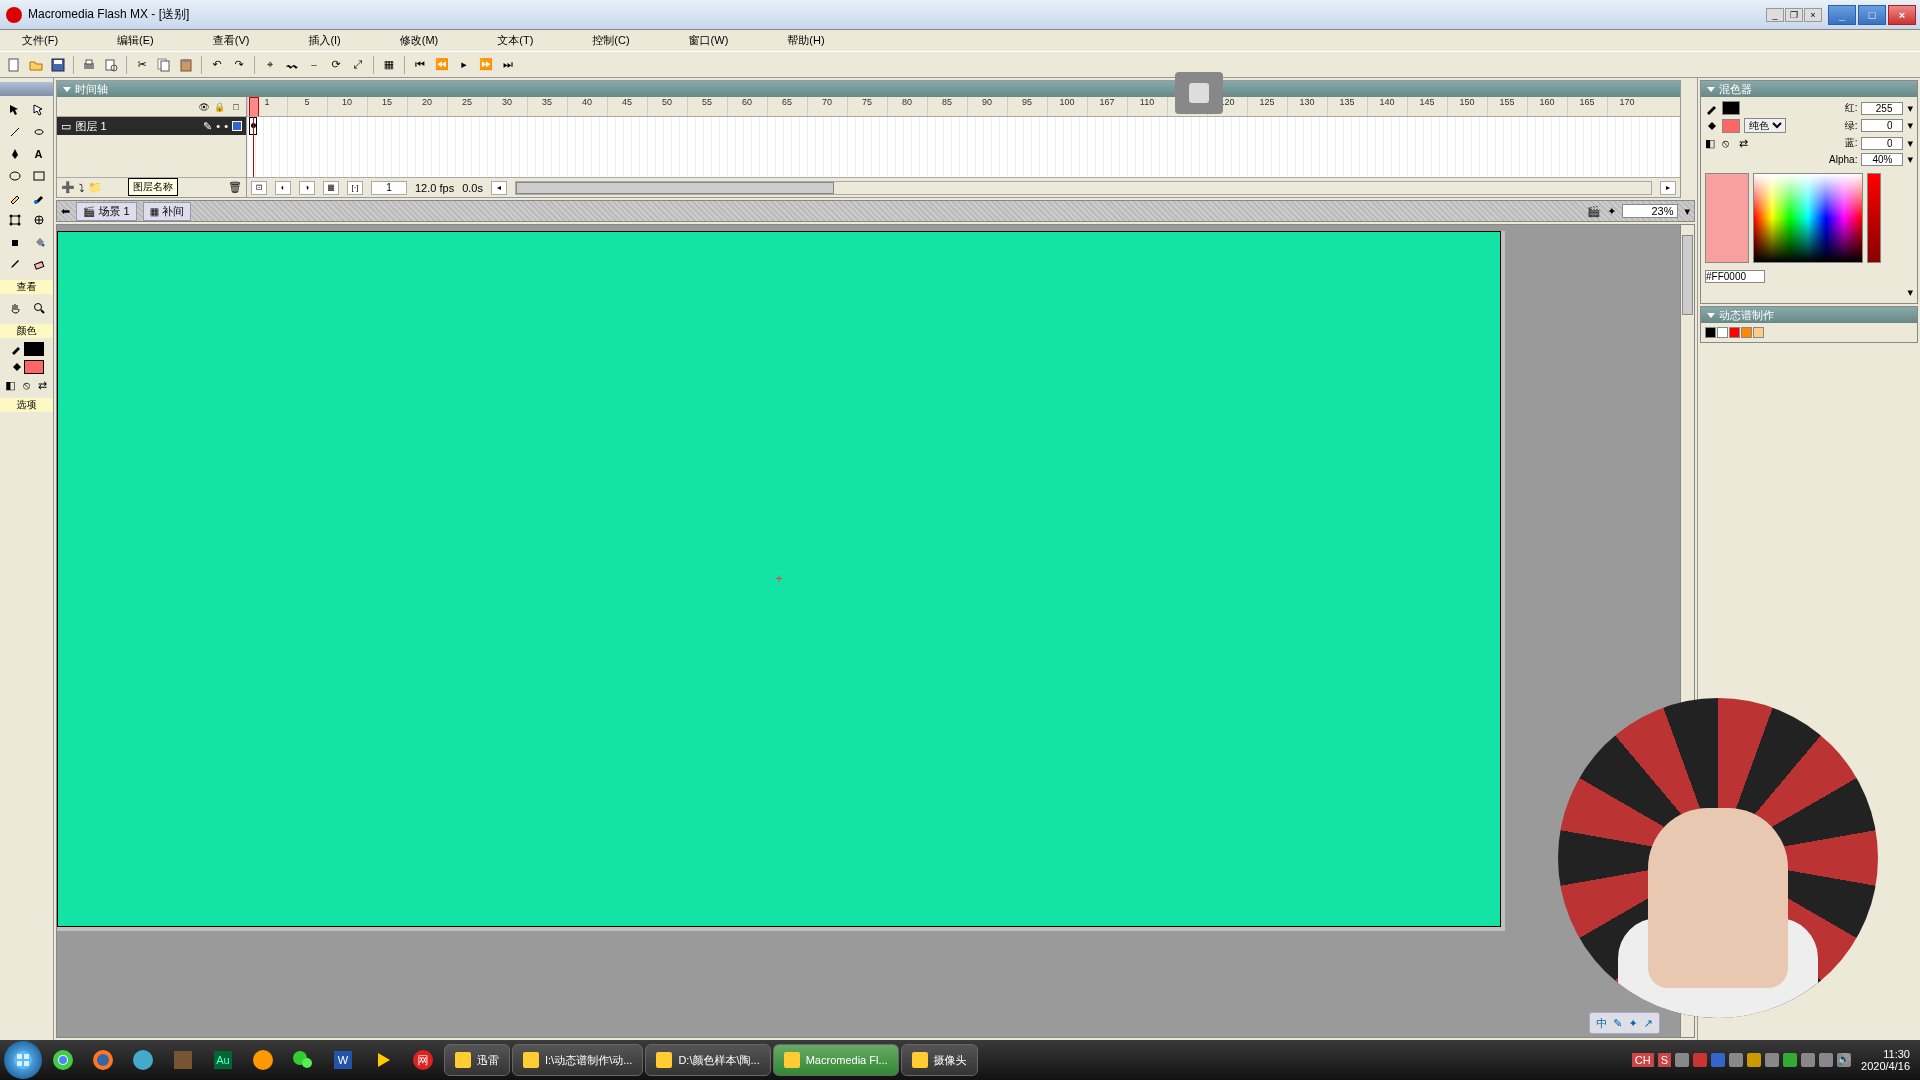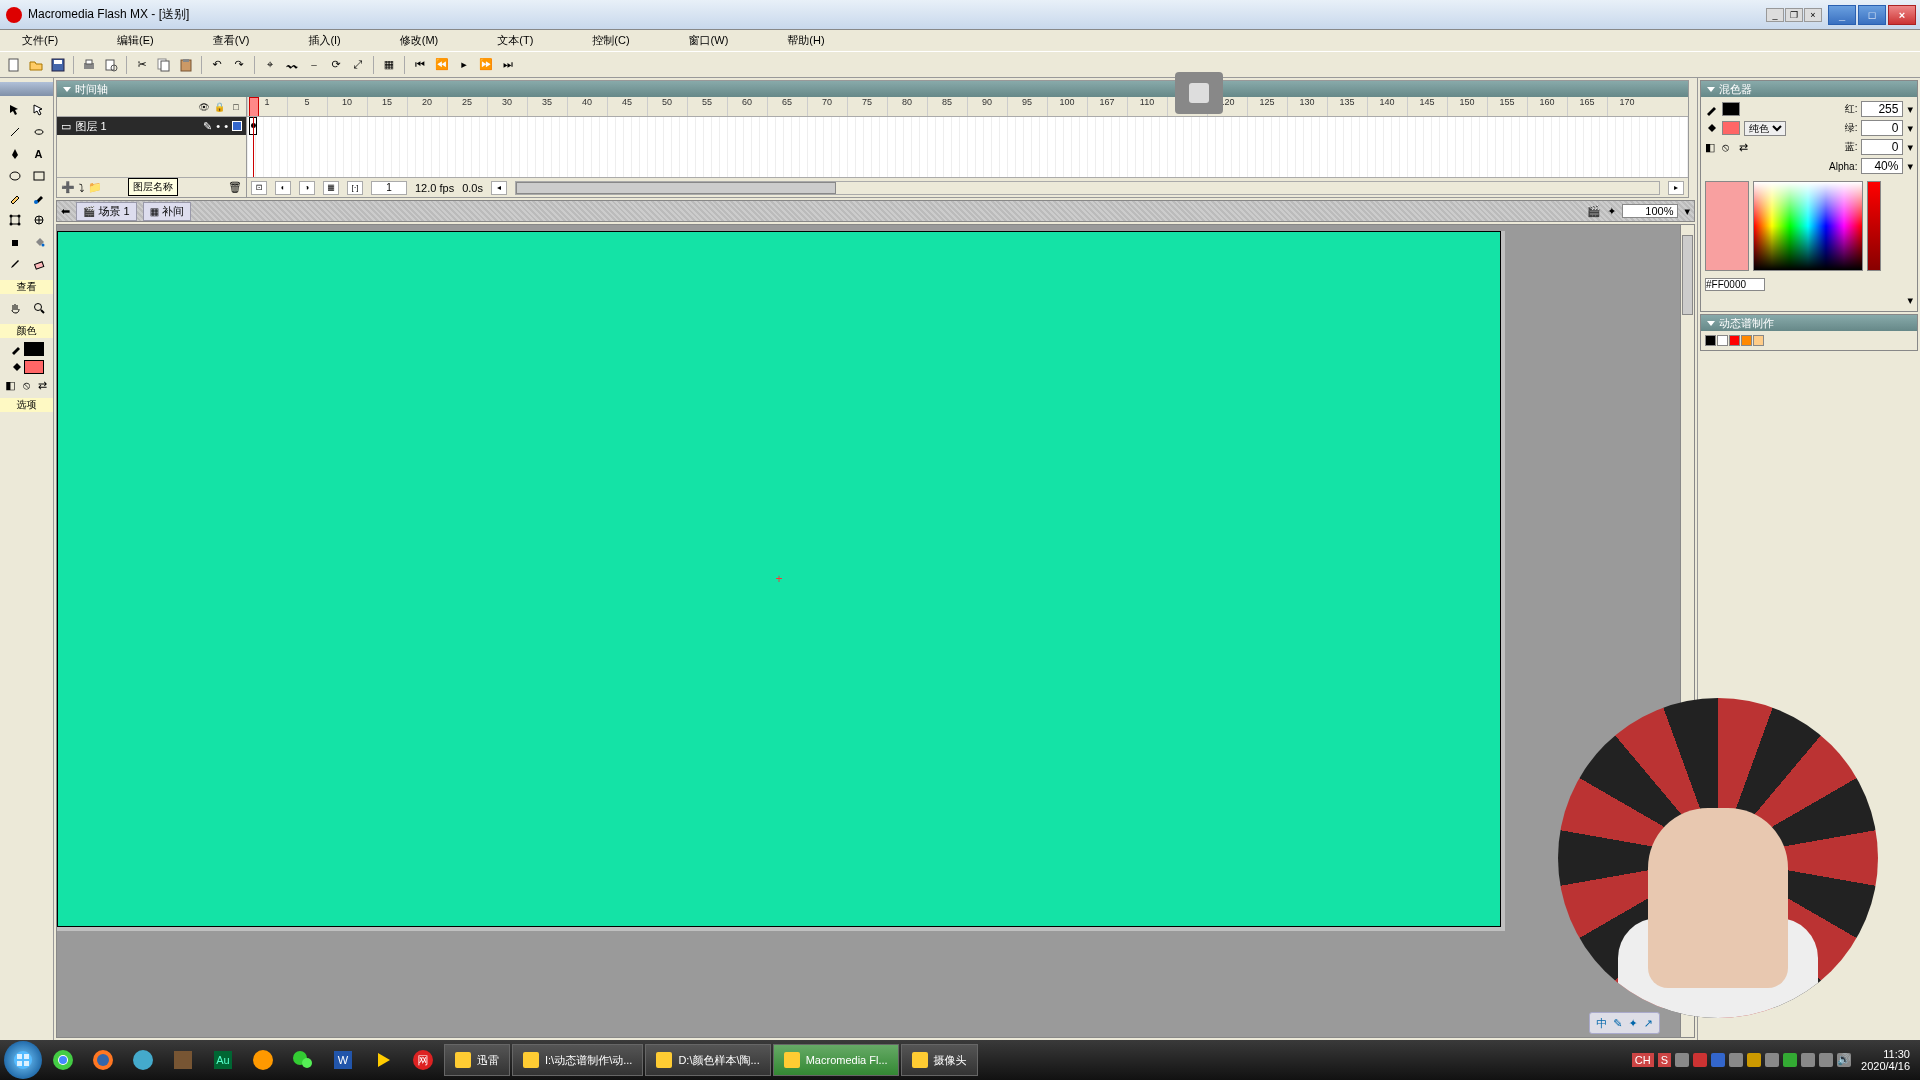--- a/index.html
+++ b/index.html
@@ -33,21 +33,21 @@
 .tool-grid { display:grid; grid-template-columns: 22px 22px; gap:2px; padding:2px;}
 .tool { width:22px; height:20px; display:flex; align-items:center; justify-content:center; border:1px solid transparent; background:#ece9d8;}
 .palette-label { font-size:10px; margin:4px 0 2px; width:100%; text-align:center; background:#fef9c3;font-family:Liberation Mono, monospace;}
 .color-row { display:flex; align-items:center; gap:2px; margin:2px 0;}
 .color-swatch { width:20px; height:14px; border:1px solid #000;}
 
 
 .center { flex:1; display:flex; flex-direction:column; background:#ece9d8; min-width:0;}
 
 
-.timeline-panel { border:1px solid #999; margin:2px 8px 0 2px; background:#f9a8d4;}
+.timeline-panel { border:1px solid #999; margin:2px 16px 0 2px; background:#f9a8d4;}
 .timeline-header { height:16px; background:linear-gradient(#8aa,#688); color:#fff; font-size:10px; padding:1px 6px; display:flex;align-items:center;}
 .tl-arrow { width:0;height:0;border-left:4px solid transparent;border-right:4px solid transparent;border-top:5px solid #fff; margin-right:4px;}
 .timeline-body { display:flex; height:100px; }
 .layer-col { width:190px; border-right:1px solid #999; background:#ece9d8; display:flex; flex-direction:column;}
 .layer-head { height:20px; border-bottom:1px solid #aaa; display:flex; align-items:center; justify-content:flex-end; padding:0 4px; gap:4px; background:#ece9d8;}
 .layer-head .hi { width:12px;height:12px; display:flex;align-items:center;justify-content:center; font-size:9px;}
 .layer-row { height:18px; background:#2a2a2a; color:#fff; display:flex; align-items:center; padding:0 4px; gap:4px; font-size:10px;}
 .layer-tooltip { position:absolute; left:128px; top:178px; background:#ffffe1; border:1px solid #000; padding:1px 4px; font-size:10px;}
 .layer-foot { margin-top:auto; height:20px; border-top:1px solid #aaa; display:flex; align-items:center; padding:0 4px; gap:4px;}
 .frames-col { flex:1; display:flex; flex-direction:column; min-width:0; position:relative;}
@@ -87,21 +87,21 @@
 .collapsed-panel { height:18px; background:linear-gradient(#7a8aa0,#586880); color:#fff; font-size:10px; display:flex; align-items:center; padding:0 6px; margin-top:2px;}
 .collapsed-panel .arr { width:0;height:0;border-top:4px solid transparent;border-bottom:4px solid transparent;border-left:5px solid #fff; margin-right:4px;}
 
 
 .right { width:223px; background:#ece9d8; border-left:1px solid #999; display:flex; flex-direction:column; padding:2px; gap:2px;}
 .panel { border:1px solid #888; background:#ece9d8;}
 .panel-head { height:16px; background:linear-gradient(#8aa,#688); color:#fff; font-size:10px; padding:1px 6px; display:flex; align-items:center;}
 .mixer-body { padding:4px; display:flex; flex-direction:column; gap:3px;}
 .mixer-row { display:flex; align-items:center; gap:4px;}
 .mixer-row label { width:32px; text-align:right; font-size:10px;}
-.mixer-row input { width:42px; border:1px solid #888; font-size:12px; text-align:right; padding:0 4px;}
+.mixer-row input { width:42px; border:1px solid #888; font-size:10px; text-align:right; padding:0 10px;}
 .mixer-row select { font-size:10px; border:1px solid #888;}
 .mixer-swatches { display:flex; gap:3px;}
 .msw { width:18px; height:14px;}
 .msw.fill { background:#000; border:1px solid #888;}
 .color-picker-area { display:flex; gap:4px; margin-top:4px;}
 .pick-swatch { width:44px; height:90px; background:#f8a0a0; border:1px solid #888;}
 .spectrum { width:110px; height:90px; background: linear-gradient(to right, #f00,#ff0,#0f0,#0ff,#00f,#f0f,#f00); position:relative; border:1px solid #888;}
 .spectrum::after { content:''; position:absolute; inset:0; background:linear-gradient(to bottom, rgba(255,255,255,1), rgba(255,255,255,0) 50%, rgba(0,0,0,0) 50%, rgba(0,0,0,1));}
 .hue-bar { width:14px; height:90px; background:linear-gradient(to bottom,#f00,#800); border:1px solid #888;}
 .hex-input { width:60px; border:1px solid #888; font-size:10px; margin-top:4px;}
@@ -120,21 +120,21 @@
 .webcam .shirt { position:absolute; bottom:0; width:200px; height:100px; background:#eee; border-radius:40px 40px 0 0;}
 
 
 .cam-bar { position:absolute; right:260px; bottom:46px; height:22px; background:rgba(230,230,240,.9); border:1px solid #aac; display:flex; align-items:center; gap:6px; padding:0 6px; border-radius:3px;}
 .cam-bar span { font-size:11px; color:#06a;}
 
 
 .taskbar { position:absolute; left:0; right:0; bottom:0; height:40px; background:linear-gradient(#3a3a3a,#111); display:flex; align-items:center; padding:0 4px; gap:2px;}
 .start { width:38px; height:38px; border-radius:50%; background:radial-gradient(#7cf,#048); display:flex;align-items:center;justify-content:center;}
 .tb-icon { width:38px; height:32px; border-radius:3px; display:flex;align-items:center;justify-content:center; color:#fff; font-size:10px;}
-.tb-task { height:32px; padding:0 10px; background:linear-gradient(#555,#333); border:1px solid #666; border-radius:0; color:#fff; display:flex; align-items:center; gap:6px; font-size:11px; max-width:170px; overflow:hidden; white-space:nowrap;}
+.tb-task { height:32px; padding:0 10px; background:linear-gradient(#555,#333); border:1px solid #666; border-radius:6px; color:#fff; display:flex; align-items:center; gap:6px; font-size:11px; max-width:170px; overflow:hidden; white-space:nowrap;}
 .tb-task.active { background:linear-gradient(#6a6,#383);}
 .tb-task .ti { width:16px;height:16px; background:#fc3; border-radius:2px;}
 .tray { margin-left:auto; display:flex; align-items:center; gap:4px; color:#fff; font-size:10px; padding:0 6px;}
 .tray .ic { width:14px; height:14px; background:#888; border-radius:2px;}
 .clock { text-align:right; line-height:1.1; font-size:10px; color:#fff; margin-left:6px;}
 
 svg { display:block;}
 </style>
 </head>
 <body>
@@ -446,21 +446,21 @@
       </div>
     </div>
 
     <div class="scene-bar">
       <span>⬅</span>
       <span class="crumb">🎬 <span>场景 1</span></span>
       <span class="crumb">▦ <span>补间</span></span>
       <div class="spacer"></div>
       <span>🎬</span>
       <span>✦</span>
-      <div class="zoom-box">100%</div>
+      <div class="zoom-box">23%</div>
       <span>▾</span>
     </div>
 
     <div class="stage-wrap">
       <div class="stage-scroll">
         <div class="stage-gray">
           <div class="stage-canvas-outer">
             <div class="stage-canvas">
               <div class="stage-cross">+</div>
             </div>

